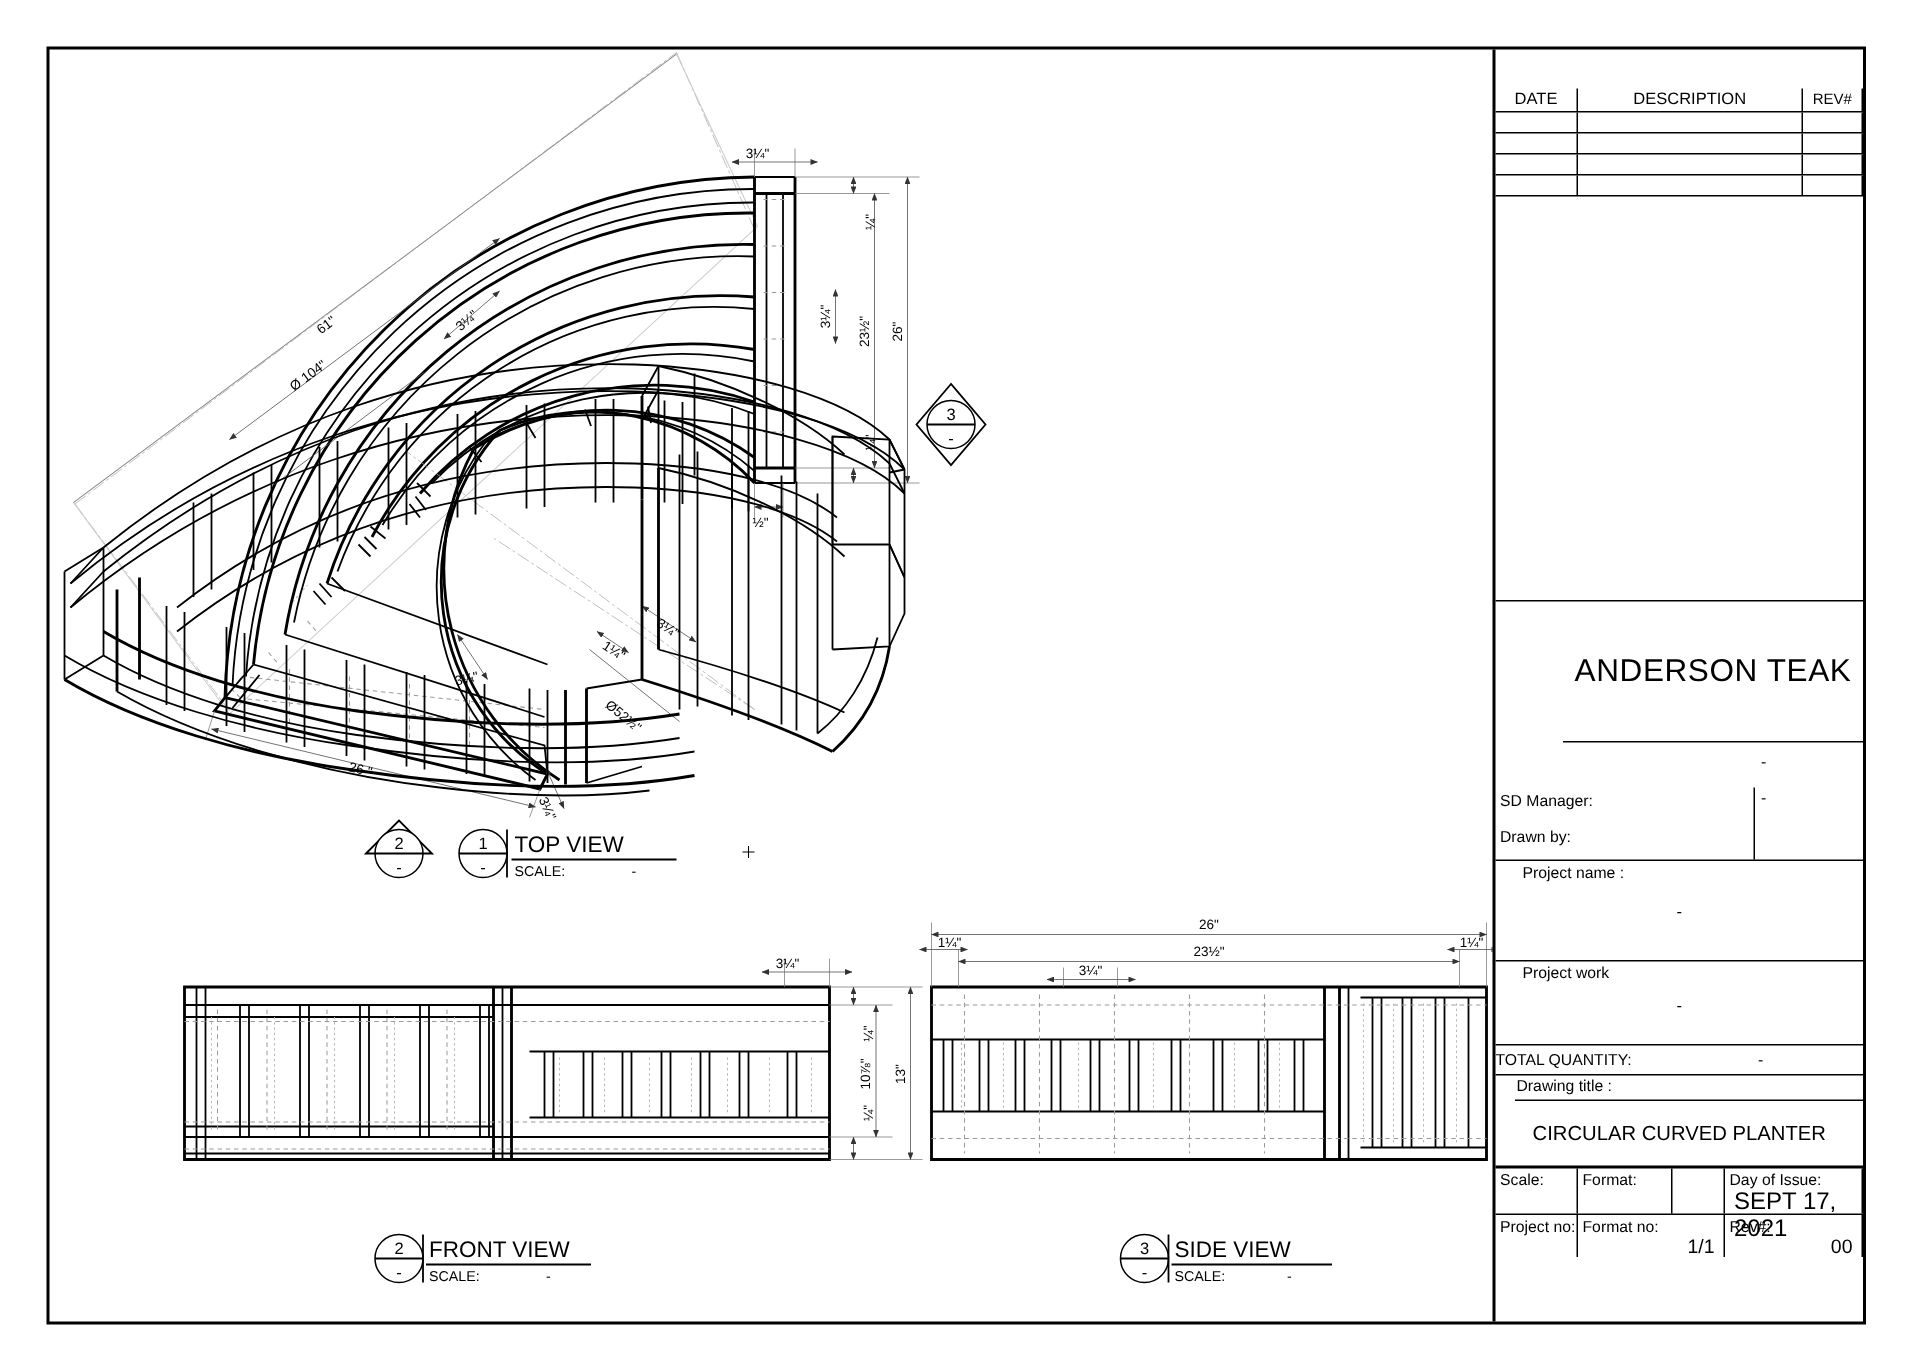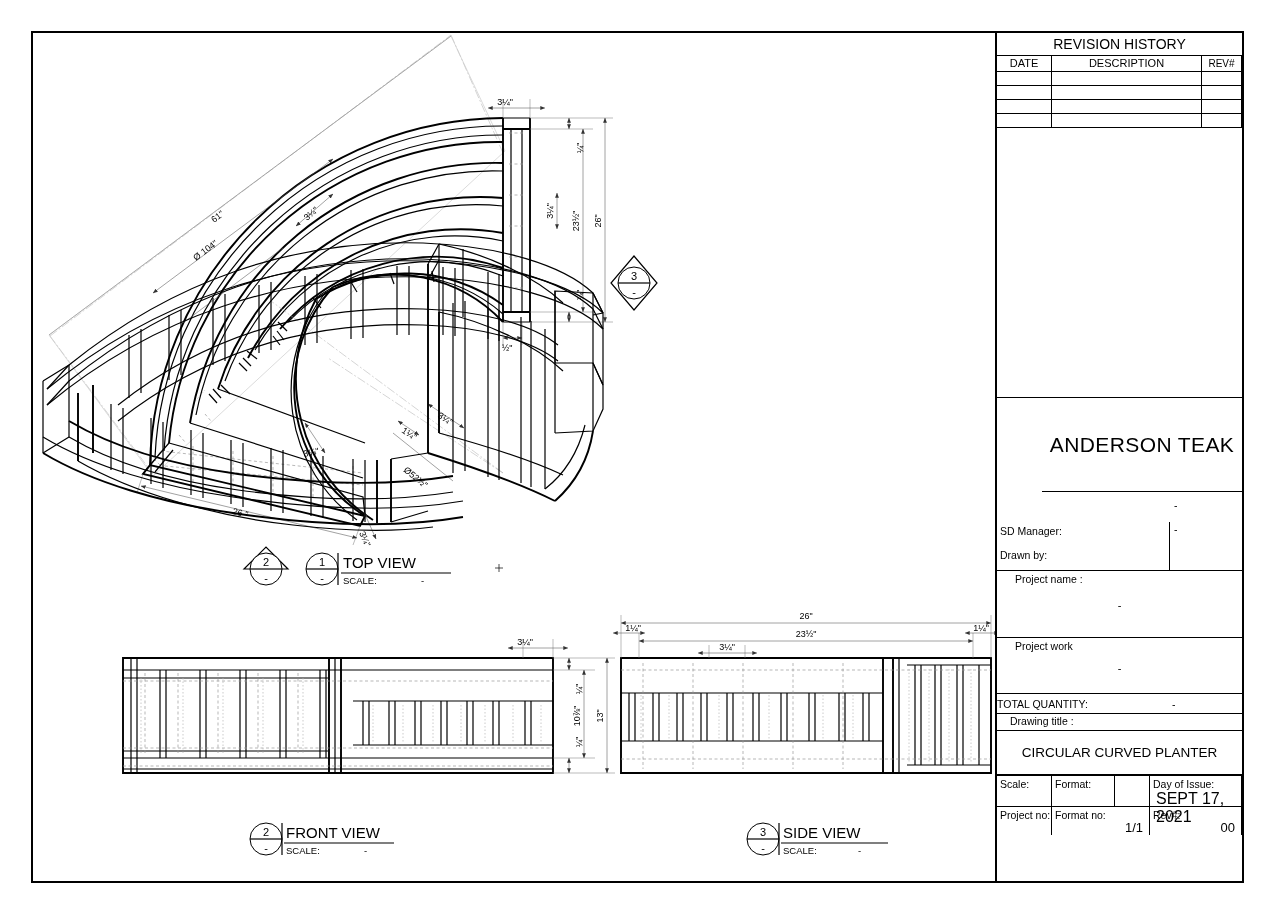--- a/index.html
+++ b/index.html
@@ -3,21 +3,21 @@
 <meta charset="utf-8">
 <style>
   html,body{margin:0;padding:0;background:#ffffff;}
   body{width:1277px;height:914px;font-family:"Liberation Sans",sans-serif;color:#000;overflow:hidden;}
   #sheet{position:absolute;left:0;top:0;width:1277px;height:914px;background:#fff;}
   #frame{position:absolute;left:31px;top:31px;width:1213px;height:852px;border:2px solid #000;box-sizing:border-box;background:#fff;}
 
   
   #tb{position:absolute;right:0;top:0;width:247px;height:100%;border-left:2px solid #000;box-sizing:border-box;}
   .revtitle{height:22px;text-align:center;font-size:14px;line-height:22px;border-bottom:1px solid #000;}
-  .revhead{display:flex;height:15px;border-bottom:1px solid #000;font-size:11px;}
+  .revhead{display:flex;height:15px;border-bottom:1px solid #000;font-size:11px;margin-top:26px;}
   .revhead>div{border-right:1px solid #000;text-align:center;line-height:15px;box-sizing:border-box;}
   .rh-date{width:55px;}
   .rh-desc{flex:1;}
   .rh-rev{width:40px;border-right:none;font-size:10px;}
   .revbody>div{display:flex;height:13px;border-bottom:1px solid #000;}
   .revbody>div>span{border-right:1px solid #000;box-sizing:border-box;}
   .rb-date{width:55px;}
   .rb-desc{flex:1;}
   .rb-rev{width:40px;border-right:none;}
   #revspacer{height:269px;border-bottom:1px solid #000;}
@@ -37,21 +37,21 @@
   .bigfield .lbl{padding:2px 0 0 18px;}
   .bigfield .ctr{text-align:center;font-size:11px;}
   .bf1{height:66px;}
   .bf1 .ctr{margin-top:14px;}
   .bf2{height:55px;}
   .bf2 .ctr{margin-top:10px;}
 
   .tq{height:19px;border-bottom:1px solid #000;font-size:10.5px;display:flex;align-items:center;}
   .tq .k{padding-left:0;}
   .tq .v{position:absolute;left:175px;}
-  .dt{height:17px;border-bottom:1px solid #000;font-size:10.5px;padding:1px 0 0 13px;box-sizing:border-box;}
+  .dt{height:17px;border-bottom:1px solid #000;font-size:10.5px;padding:1px 0 0 1px;box-sizing:border-box;margin-left:13px;}
   .dtitle{height:43px;border-bottom:2px solid #000;display:flex;align-items:center;justify-content:center;font-size:13.5px;}
 
   .grid3{display:flex;border-bottom:1px solid #000;height:30px;font-size:10.5px;}
   .grid3>div{border-right:1px solid #000;box-sizing:border-box;padding:2px 0 0 3px;position:relative;}
   .g-scale{width:55px;}
   .g-format{width:63px;}
   .g-blank{width:35px;}
   .g-issue{flex:1;border-right:none;}
   .g-issue .sub{position:absolute;left:6px;top:14px;font-size:16px;}
   .grid4{display:flex;height:28px;font-size:10.5px;}
@@ -495,21 +495,20 @@
       <path class="ln" d="M 748 810 L 855 810"></path>
       <text class="vscale" x="750" y="821">SCALE:</text>
       <text class="vscale" x="825" y="821">-</text>
     </g>
 
    </svg>
   </div>
 
   <div id="tb">
 
-    <div class="revtitle">REVISION HISTORY</div>
 
     <div class="revhead">
       <div class="rh-date">DATE</div>
       <div class="rh-desc">DESCRIPTION</div>
       <div class="rh-rev">REV#</div>
     </div>
 
     <div class="revbody">
       <div>
         <span class="rb-date"></span>

